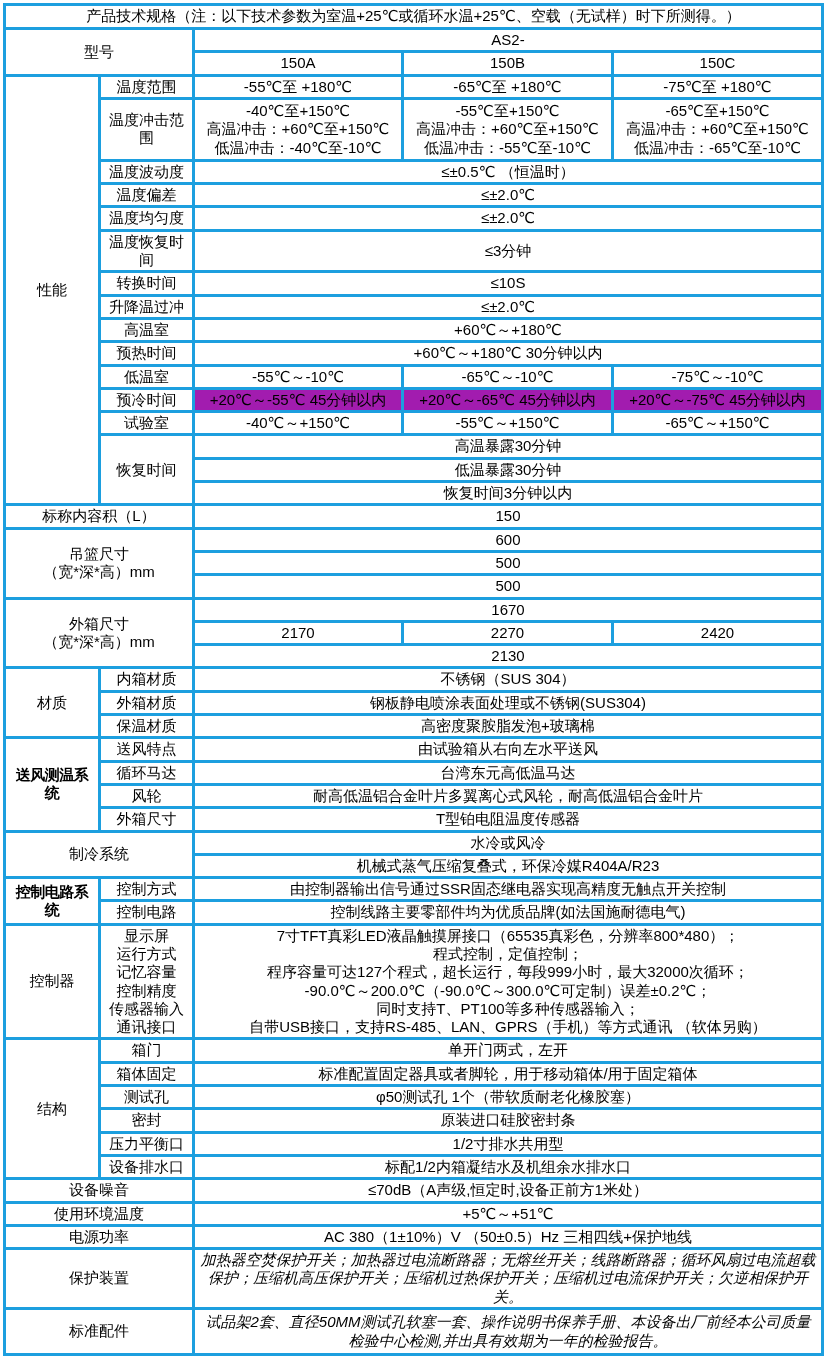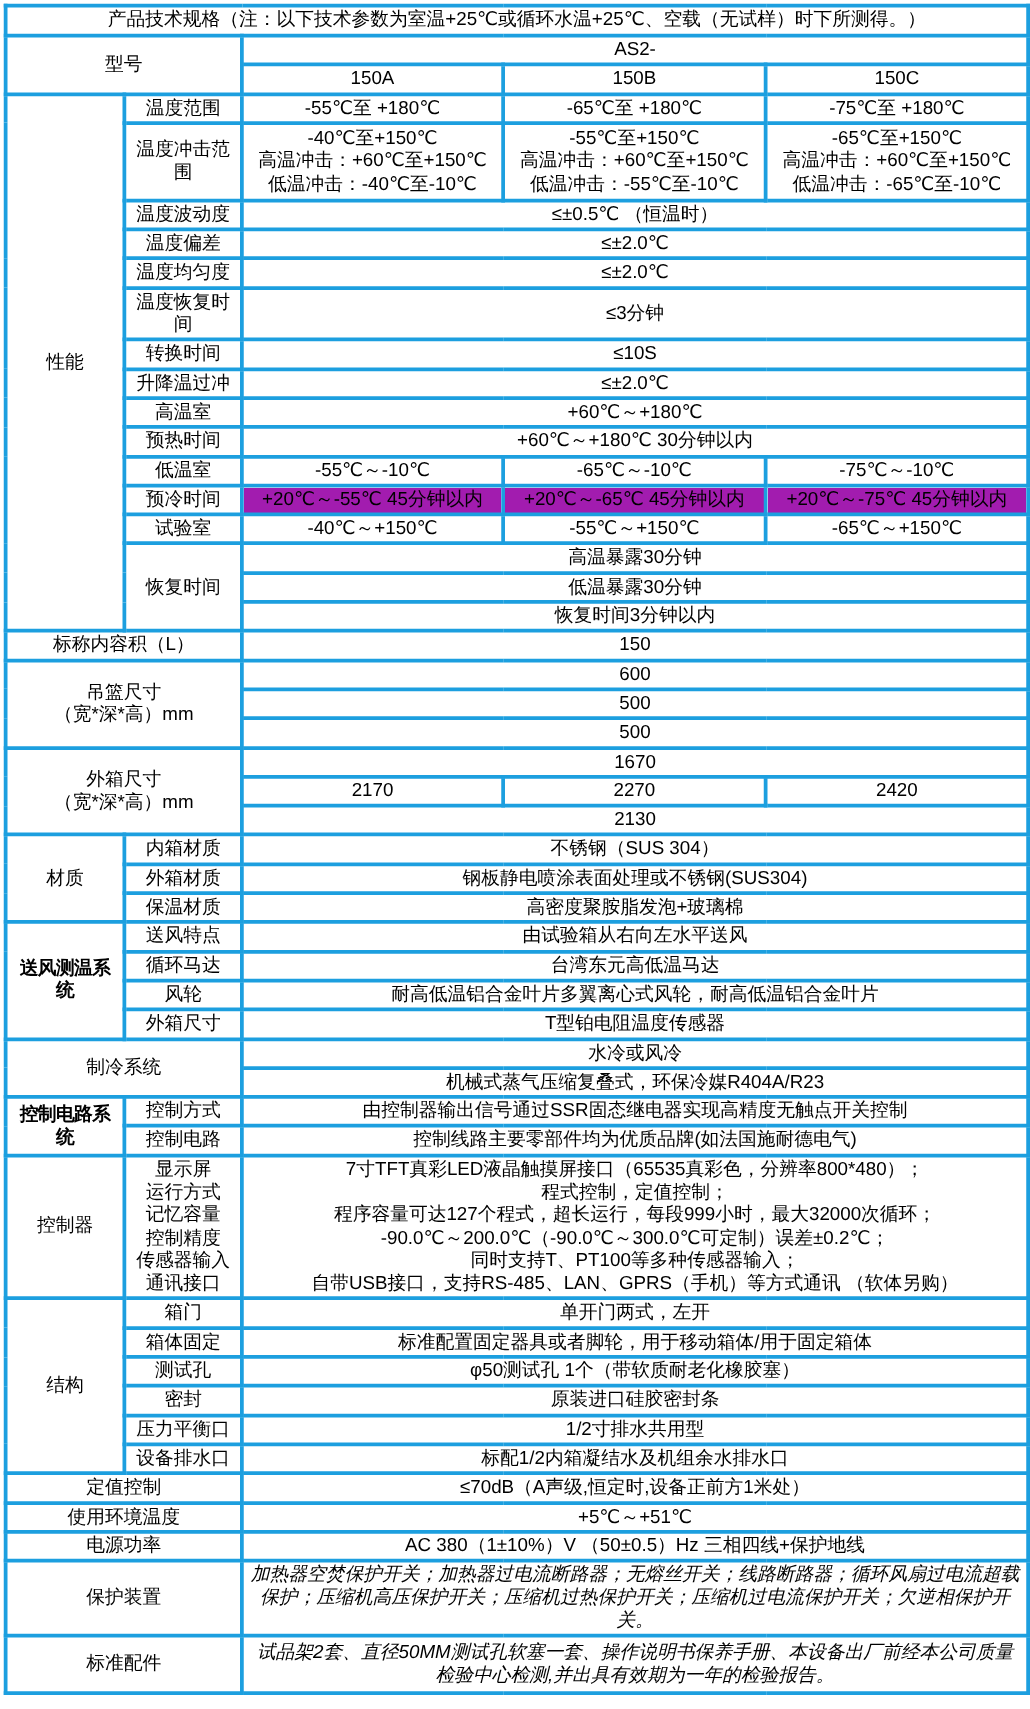--- a/index.html
+++ b/index.html
@@ -269,21 +269,21 @@
   <tr class="r-std">
     <td>压力平衡口</td>
     <td colspan="3">1/2寸排水共用型</td>
   </tr>
   <tr class="r-std">
     <td>设备排水口</td>
     <td colspan="3">标配1/2内箱凝结水及机组余水排水口</td>
   </tr>
 
   <tr class="r-std">
-    <td colspan="2">定值控制</td>
+    <td colspan="2">设备噪音</td>
     <td colspan="3">≤70dB（A声级,恒定时,设备正前方1米处）</td>
   </tr>
 
   <tr class="r-std">
     <td colspan="2">使用环境温度</td>
     <td colspan="3">+5℃～+51℃</td>
   </tr>
 
   <tr class="r-std">
     <td colspan="2">电源功率</td>

